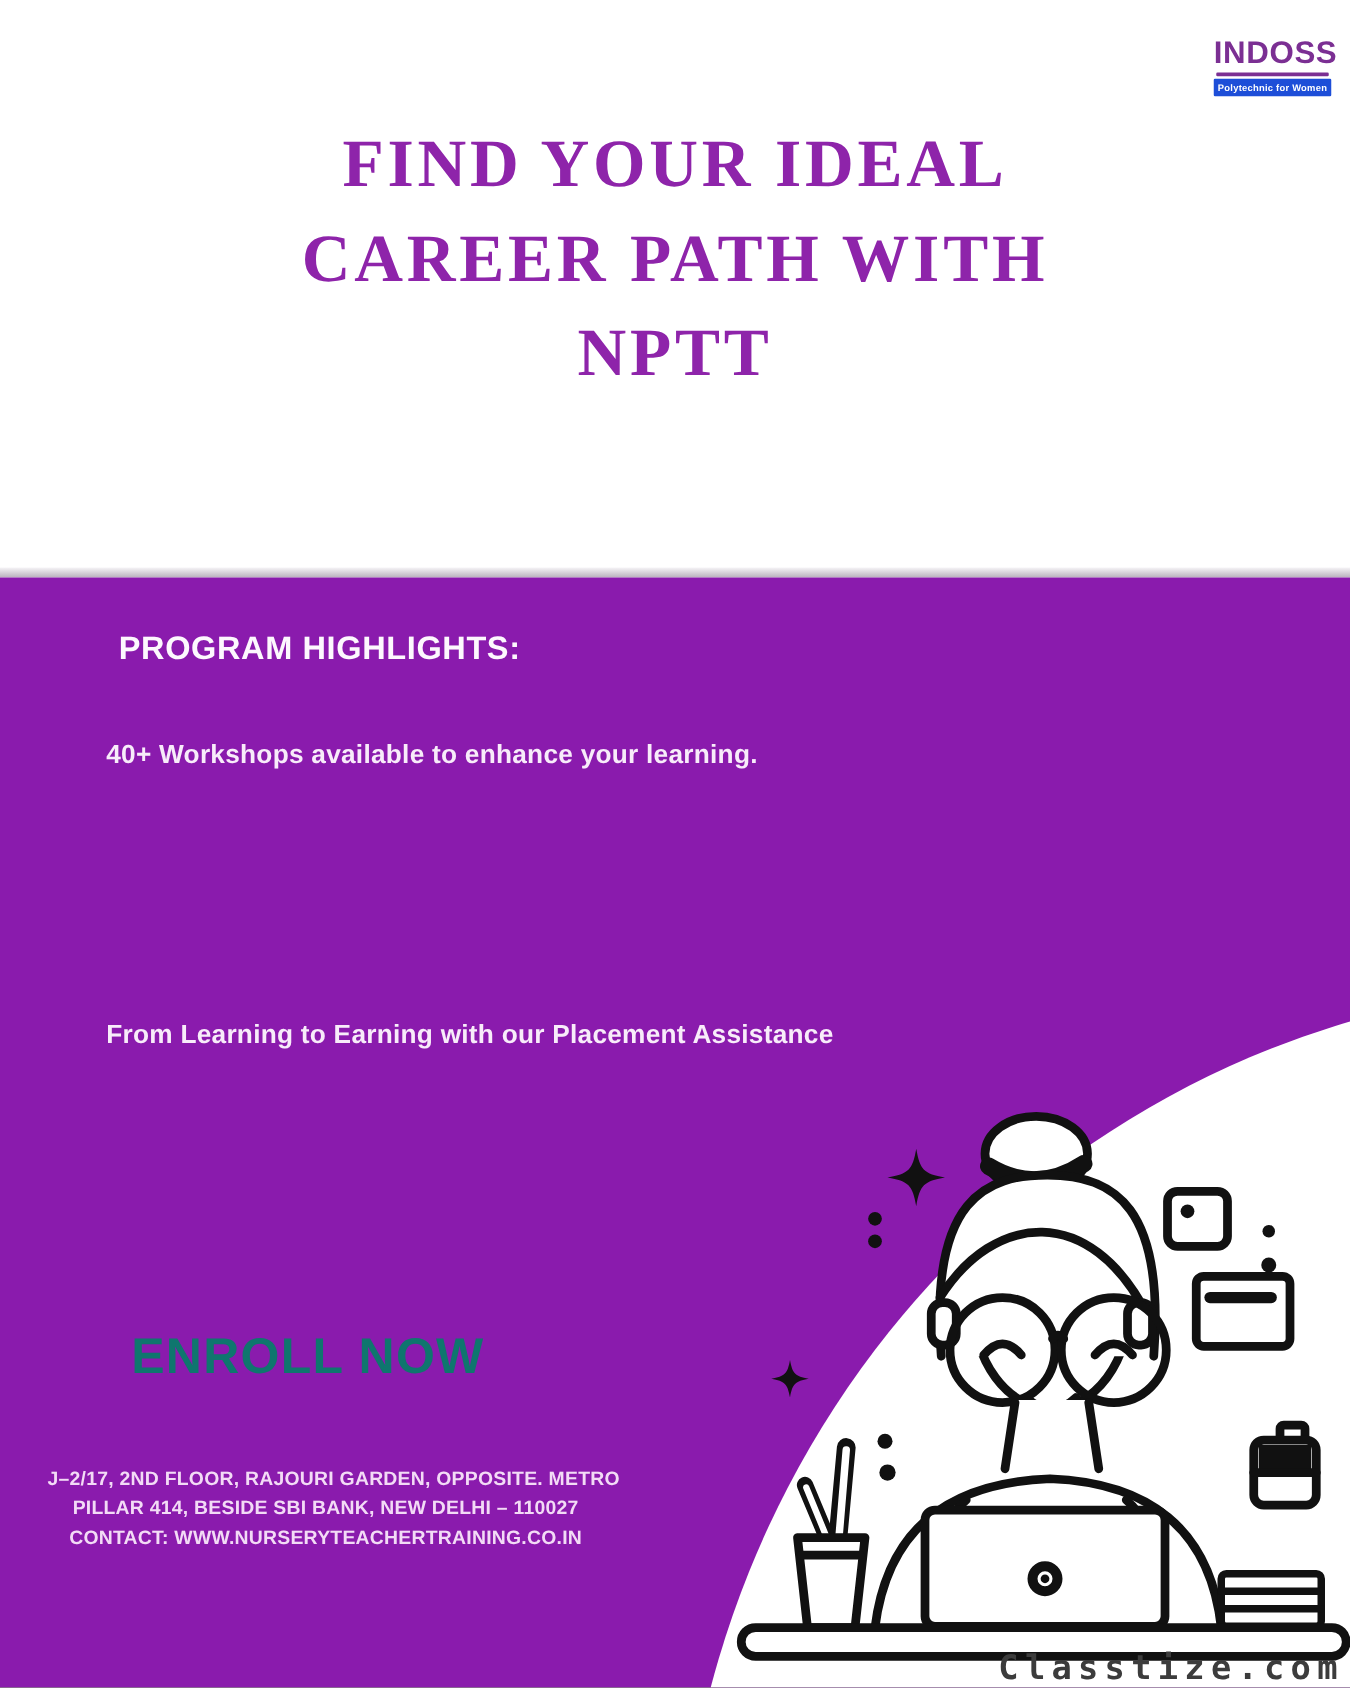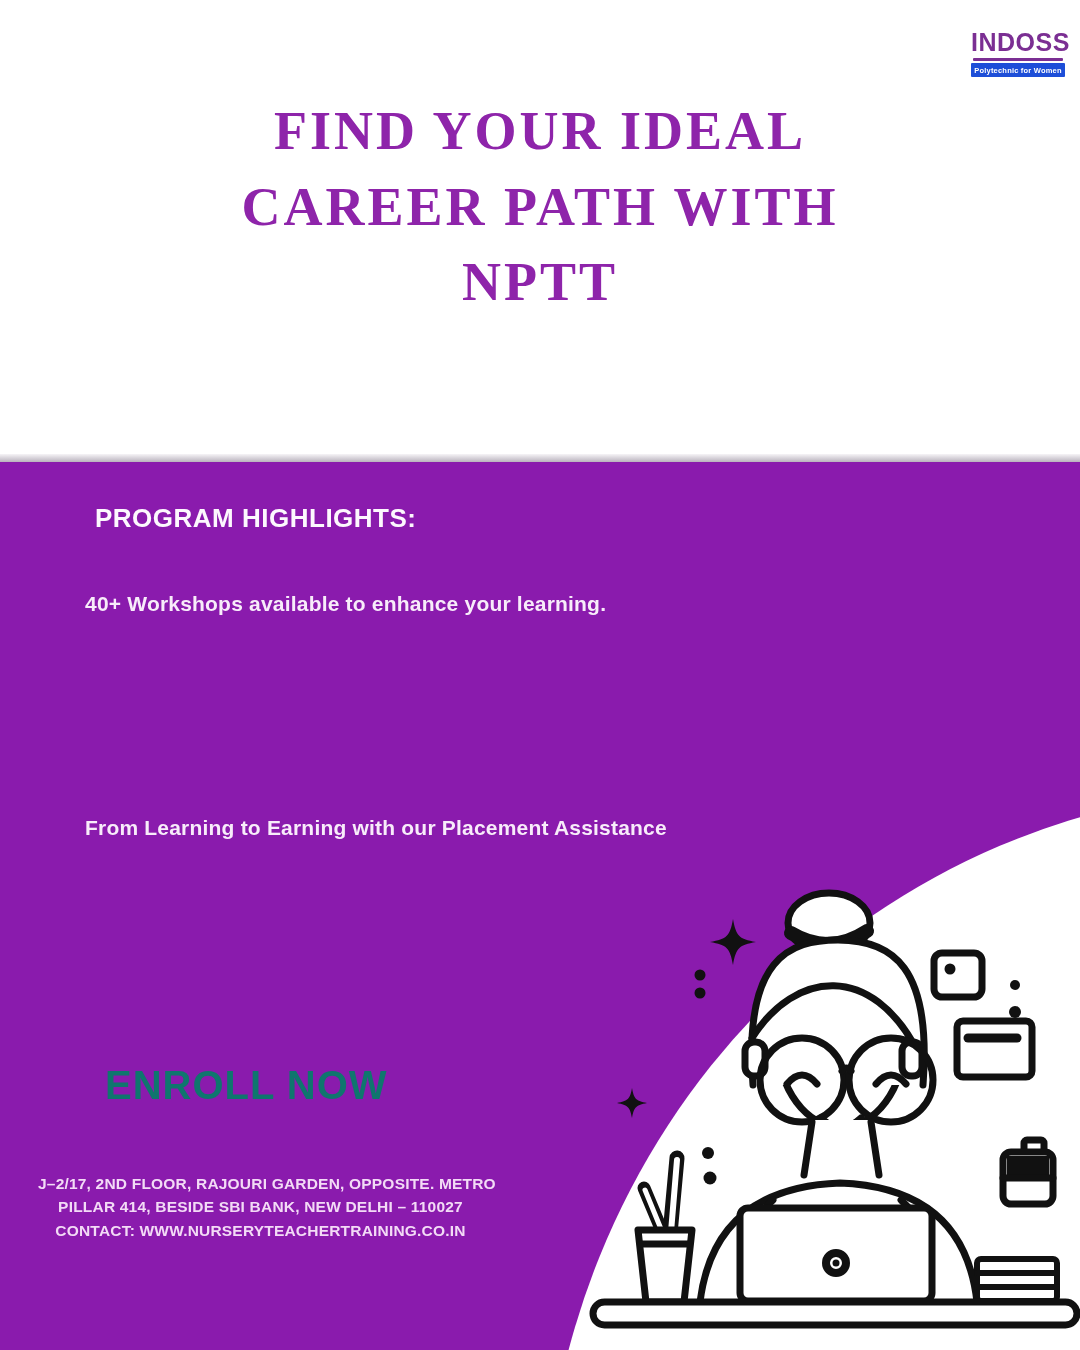--- a/index.html
+++ b/index.html
@@ -189,14 +189,15 @@
       <path d="M98,440 L152,440 L144,512 L106,512 Z" fill="#ffffff"></path>
       <path d="M101,454 L148,454"></path>
     </g>
     <g>
       <rect x="437" y="469" width="80" height="42" rx="4" fill="#ffffff" stroke-width="6"></rect>
       <path d="M437,483 L517,483 M437,497 L517,497" stroke-width="6"></path>
     </g>
     <rect x="53" y="512" width="484" height="23" rx="11.5" fill="#ffffff"></rect>
   </svg>
 
+  <div class="watermark">Classtize.com</div>
 
 </div>
 
 </body></html>

